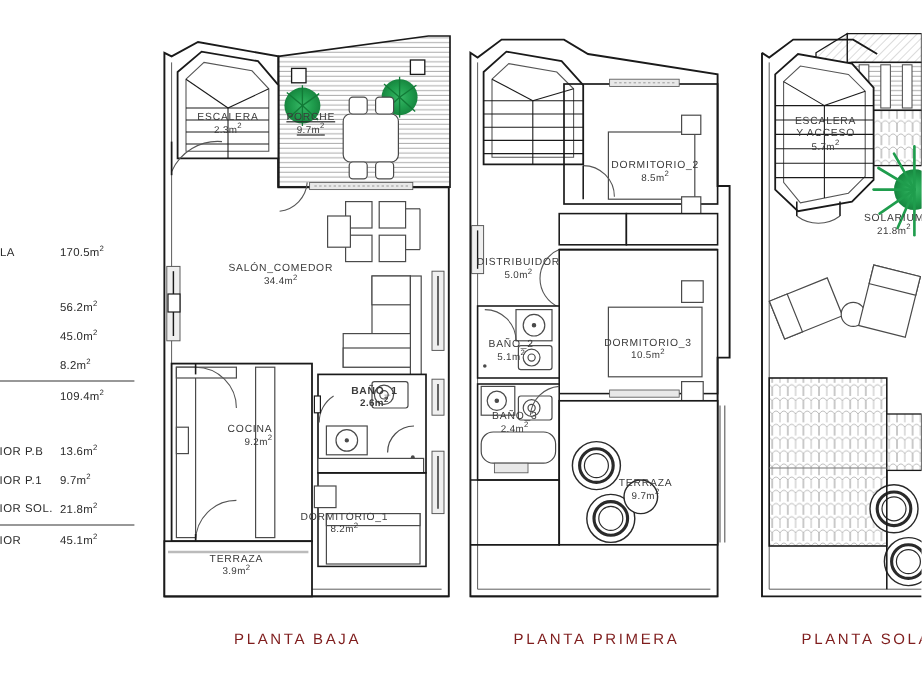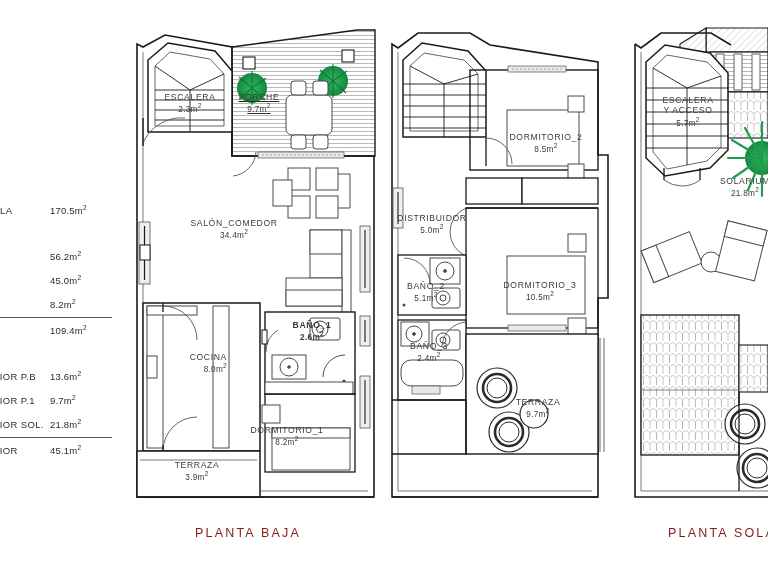--- a/index.html
+++ b/index.html
@@ -488,21 +488,21 @@
   <div class="rlabel" style="left:228px;top:92px;width:62px;text-decoration:underline;">
     <span class="rname">PORCHE</span>
     <span class="rarea"><span>9.7m</span><span class="sup">2</span></span>
   </div>
   <div class="rlabel" style="left:182px;top:218px;width:104px;">
     <span class="rname">SALÓN_COMEDOR</span>
     <span class="rarea"><span>34.4m</span><span class="sup">2</span></span>
   </div>
   <div class="rlabel" style="left:161px;top:352px;width:66px;text-align:right;">
     <span class="rname">COCINA</span>
-    <span class="rarea"><span>8.0m</span><span class="sup">2</span></span>
+    <span class="rarea"><span>9.2m</span><span class="sup">2</span></span>
   </div>
   <div class="rlabel" style="left:284px;top:320px;width:56px;font-weight:bold;">
     <span class="rname">BAÑO_1</span>
     <span class="rarea"><span>2.6m</span><span class="sup">2</span></span>
   </div>
   <div class="rlabel" style="left:237px;top:425px;width:100px;">
     <span class="rname">DORMITORIO_1</span>
     <span class="rarea"><span>8.2m</span><span class="sup">2</span></span>
   </div>
   <div class="rlabel" style="left:164px;top:460px;width:66px;">
@@ -539,15 +539,16 @@
     <span class="rname">ESCALERA</span>
     <span class="rname">Y  ACCESO</span>
     <span class="rarea"><span>5.7m</span><span class="sup">2</span></span>
   </div>
   <div class="rlabel" style="left:710px;top:176px;width:70px;">
     <span class="rname">SOLARIUM</span>
     <span class="rarea"><span>21.8m</span><span class="sup">2</span></span>
   </div>
 
   <div class="caption" style="left:195px;top:526px;">PLANTA  BAJA</div>
+  <div class="caption" style="left:428px;top:526px;">PLANTA  PRIMERA</div>
   <div class="caption" style="left:668px;top:526px;">PLANTA  SOLARIUM</div>
 
 </div>
 
 </body></html>

